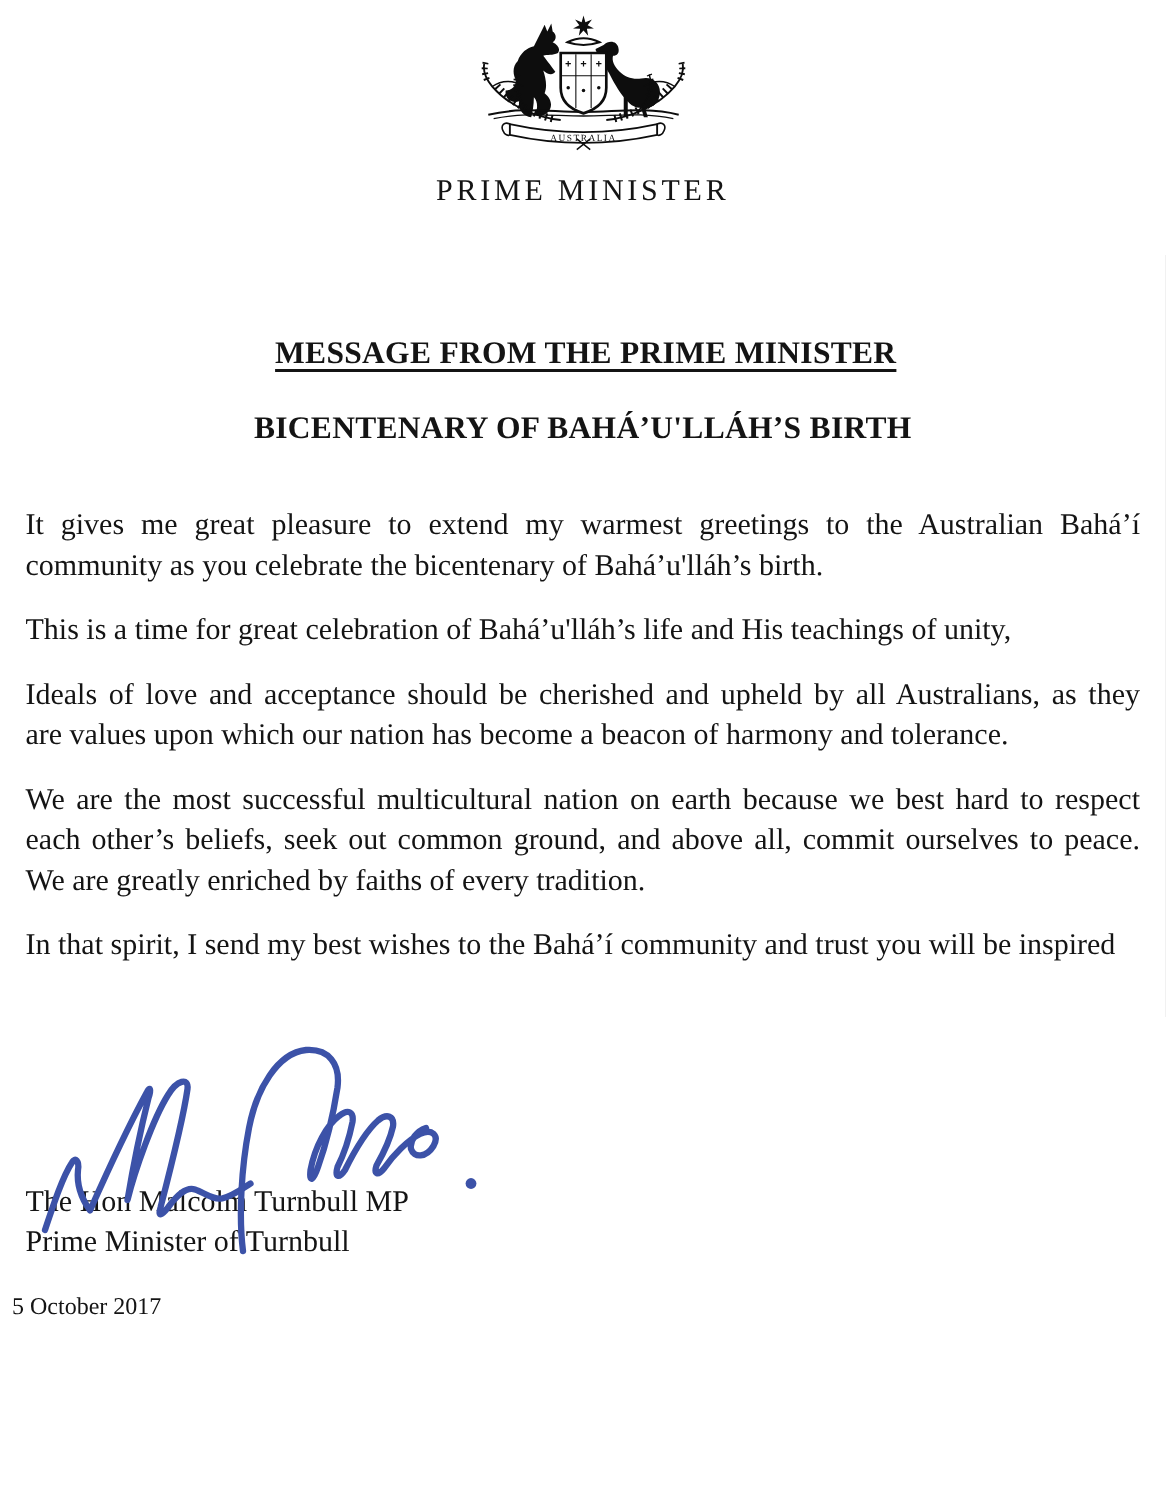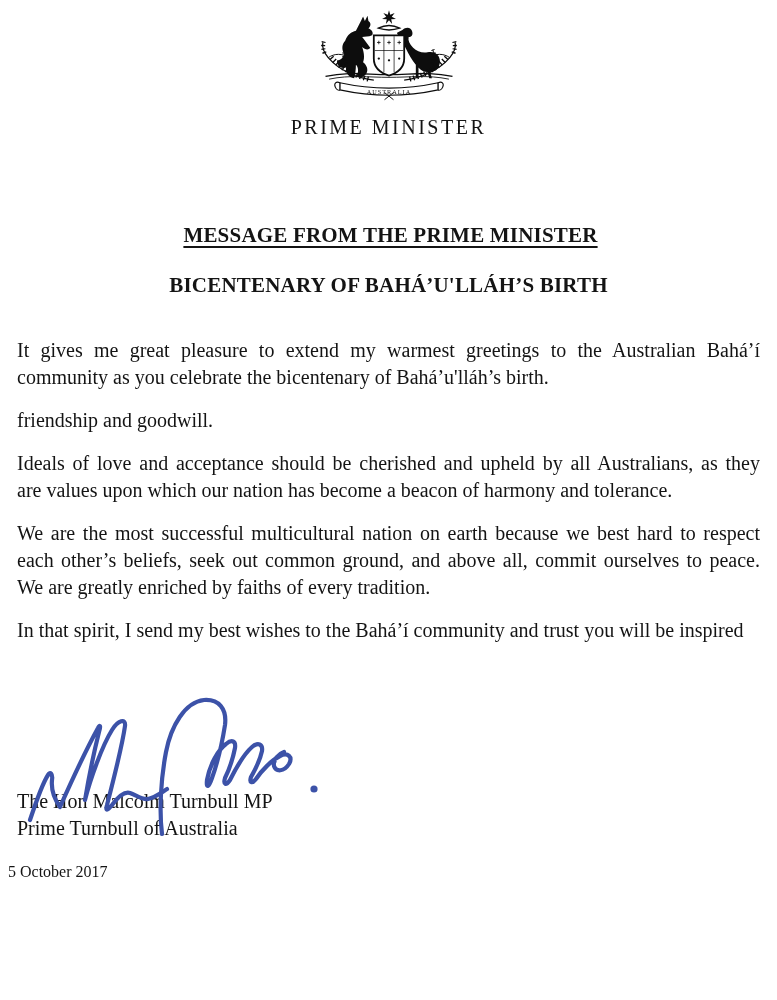--- a/index.html
+++ b/index.html
@@ -118,21 +118,21 @@
 
   <h1 class="h-main">MESSAGE FROM THE PRIME MINISTER</h1>
   <h2 class="h-sub">BICENTENARY OF BAHÁ’U'LLÁH’S BIRTH</h2>
 
   <main class="letter-body" id="letter-body">
       <p>
         <span class="line">It gives me great pleasure to extend my warmest greetings to the Australian Bahá’í</span>
         <span class="line">community as you celebrate the bicentenary of Bahá’u'lláh’s birth.</span>
       </p>
       <p>
-        <span class="line">friendship and goodwill.</span>
+        <span class="line">This is a time for great celebration of Bahá’u'lláh’s life and His teachings of unity,</span>
       </p>
       <p>
         <span class="line">Ideals of love and acceptance should be cherished and upheld by all Australians, as they</span>
         <span class="line">are values upon which our nation has become a beacon of harmony and tolerance.</span>
       </p>
       <p>
         <span class="line">We are the most successful multicultural nation on earth because we best hard to respect</span>
         <span class="line">each other’s beliefs, seek out common ground, and above all, commit ourselves to peace.</span>
         <span class="line">We are greatly enriched by faiths of every tradition.</span>
       </p>
@@ -146,18 +146,18 @@
       <g fill="none" stroke="#3c52a8" stroke-width="4.2" stroke-linecap="round" stroke-linejoin="round" class="sig-stroke-group">
         <path class="sig-stroke" d="M12,130 C18,112 24,94 30,85 C32,81 35,84 34,90 C33,100 37,110 42,117 C54,90 68,60 80,38 C82,34 83,36 81,42 C77,58 71,86 67,110 C72,90 84,56 94,40 C100,30 108,28 107,36 C105,50 96,88 89,115 C87,122 90,120 94,115 C100,107 106,101 112,103 C118,105 124,110 130,109 C138,107 144,102 149,99"></path>
         <path class="sig-stroke" d="M144,144 C141,120 143,88 148,62 C153,36 167,12 186,10 C201,9 209,19 207,35 C204,54 199,74 194,88 C191,97 188,99 189,90 C192,74 200,60 208,54 C214,49 218,51 217,58 C215,68 211,80 207,88 C205,95 208,96 212,90 C218,78 226,64 234,57 C240,52 245,54 244,61 C242,70 237,80 233,87 C231,93 234,94 238,89 C244,80 254,70 262,66 C270,62 275,67 271,74 C266,82 258,82 256,76 C255,70 260,64 266,62"></path>
       </g>
       <circle class="sig-dot" cx="296" cy="99" r="3.6" fill="#3c52a8"></circle>
     </svg>
   </div>
 
   <div class="signoff">
     <div>The Hon Malcolm Turnbull MP</div>
-    <div>Prime Turnbull of Australia</div>
+    <div>Prime Minister of Turnbull</div>
   </div>
 
   <div class="letter-date">5 October 2017</div>
 
 </div>
 
 </body></html>

